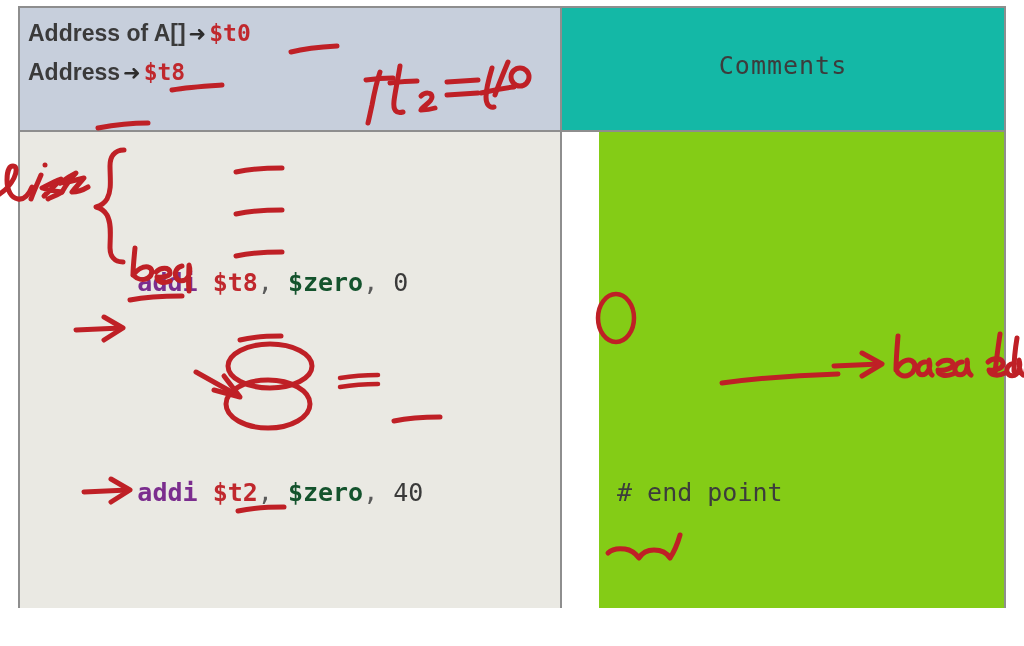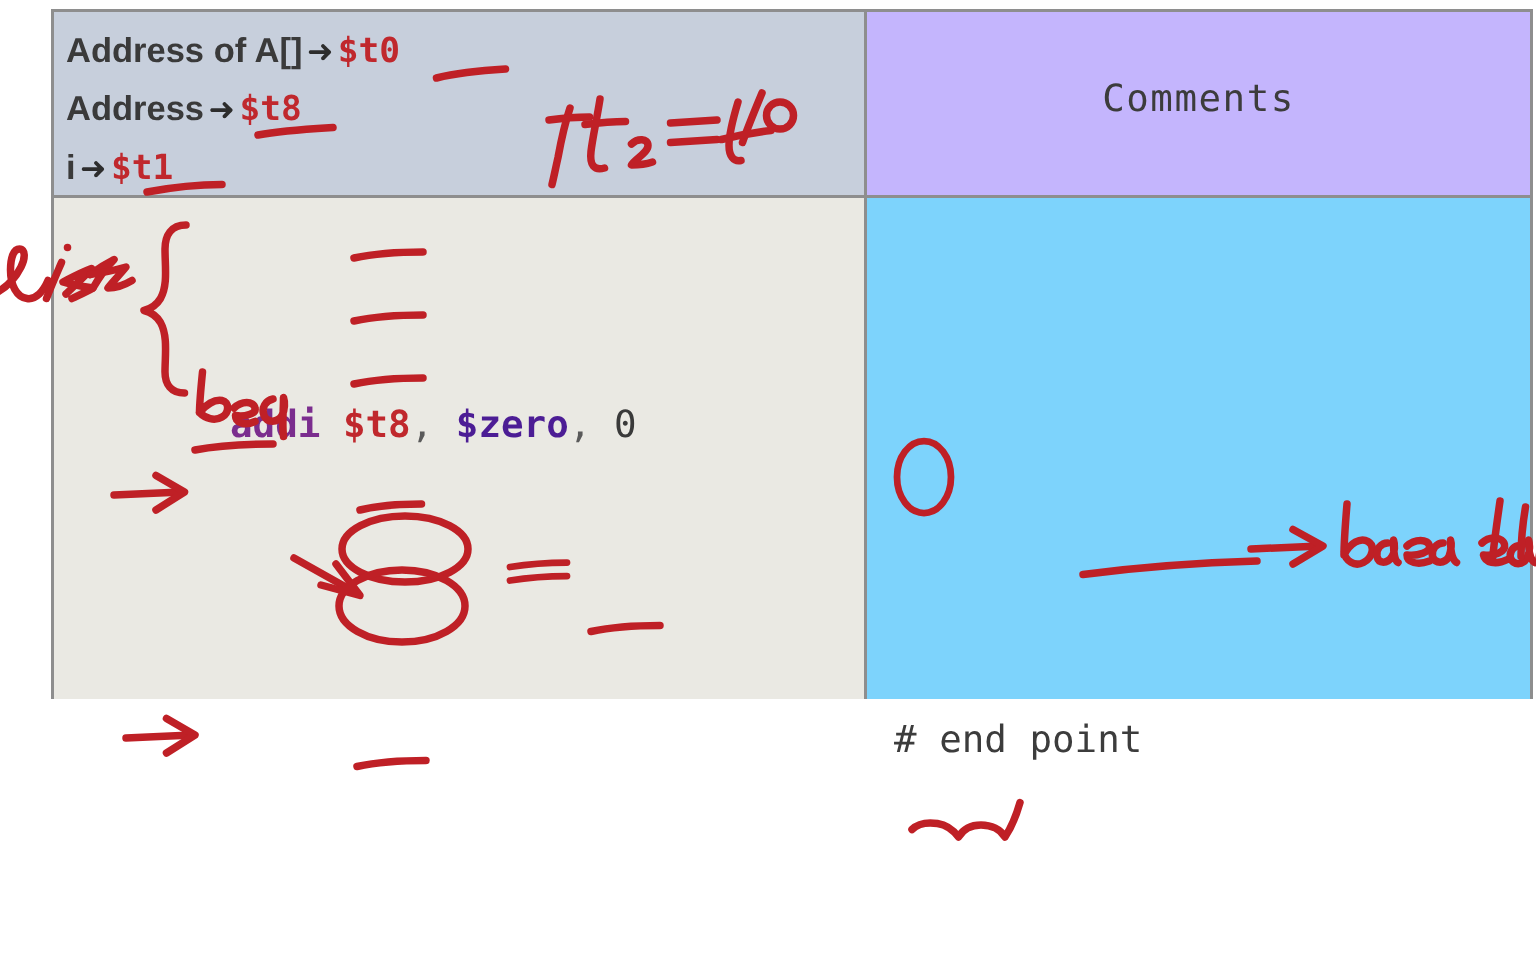--- a/index.html
+++ b/index.html
@@ -18,24 +18,24 @@
   #stage {
     position: relative;
     width: 1024px;
     height: 646px;
     background: #ffffff;
   }
 
   
   .table-frame {
     position: absolute;
-    left: 34px;
+    left: 18px;
     top: 6px;
     width: 988px;
-    height: 460px;
+    height: 602px;
     border: 2px solid #8e8e8e;
     border-bottom: none;
     box-sizing: border-box;
     display: flex;
     flex-direction: column;
   }
 
   .row-head {
     display: flex;
     height: 122px;
@@ -55,23 +55,23 @@
     box-sizing: border-box;
     position: relative;
   }
   .col-right {
     flex: 1 1 auto;
     box-sizing: border-box;
     position: relative;
   }
 
   .head-left  { background: #c7cfdc; }
-  .head-right { background: #c4b5fd; }
+  .head-right { background: #14b8a6; }
   .body-left  { background: #eae9e3; }
-  .body-right { background: #7dd3fc; }
+  .body-right { background: #84cc16; margin-left: 37px; }
 
   
   .reg-list {
     position: absolute;
     left: 8px;
     top: 6px;
     color: #3a3a3a;
     font-size: 23px;
     font-weight: bold;
     line-height: 38px;
@@ -112,21 +112,21 @@
     font-family: "DejaVu Sans Mono", monospace;
     font-size: 25px;
     line-height: 42px;
     white-space: pre;
   }
   .code-line { white-space: pre; height: 42px; }
 
   .tk-label { color: #2727c4; font-weight: bold; }
   .tk-op    { color: #7b2d8e; font-weight: bold; }
   .tk-dst   { color: #c0282d; font-weight: bold; }
-  .tk-src   { color: #4c1d95; font-weight: bold; text-align: right; }
+  .tk-src   { color: #14532d; font-weight: bold; text-align: right; }
   .tk-num   { color: #3a3a3a; }
   .tk-punc  { color: #5a5a5a; }
 
   
   .comment-block {
     position: absolute;
     left: 18px;
     top: 4px;
     font-family: "DejaVu Sans Mono", monospace;
     font-size: 25px;
@@ -152,37 +152,37 @@
 <div id="stage">
 
   <div class="table-frame">
 
     <div class="row-head">
 
       <div class="col-left head-left">
         <div class="reg-list">
           <div class="reg-line"><span>Address of A[]</span><span class="arrow-glyph">➜</span><span class="reg-red">$t0</span></div>
           <div class="reg-line"><span>Address</span><span class="arrow-glyph">➜</span><span class="reg-red">$t8</span></div>
-          <div class="reg-line"><span>i</span><span class="arrow-glyph">➜</span><span class="reg-red">$t1</span></div>
         </div>
       </div>
 
       <div class="col-right head-right">
         <div class="comments-title">Comments</div>
       </div>
     </div>
 
     <div class="row-body">
 
       <div class="col-left body-left">
         <div class="code-block">
 
           <div class="code-line"><span class="tk-label">       </span><span class="tk-op">addi</span><span class="tk-punc"> </span><span class="tk-dst">$t8</span><span class="tk-punc">, </span><span class="tk-src">$zero</span><span class="tk-punc">, </span><span class="tk-num">0</span></div>
 
 
+          <div class="code-line"><span class="tk-label">       </span><span class="tk-op">addi</span><span class="tk-punc"> </span><span class="tk-dst">$t2</span><span class="tk-punc">, </span><span class="tk-src">$zero</span><span class="tk-punc">, </span><span class="tk-num">40</span></div>
 
           
 
           
 
           
 
           
 
           

